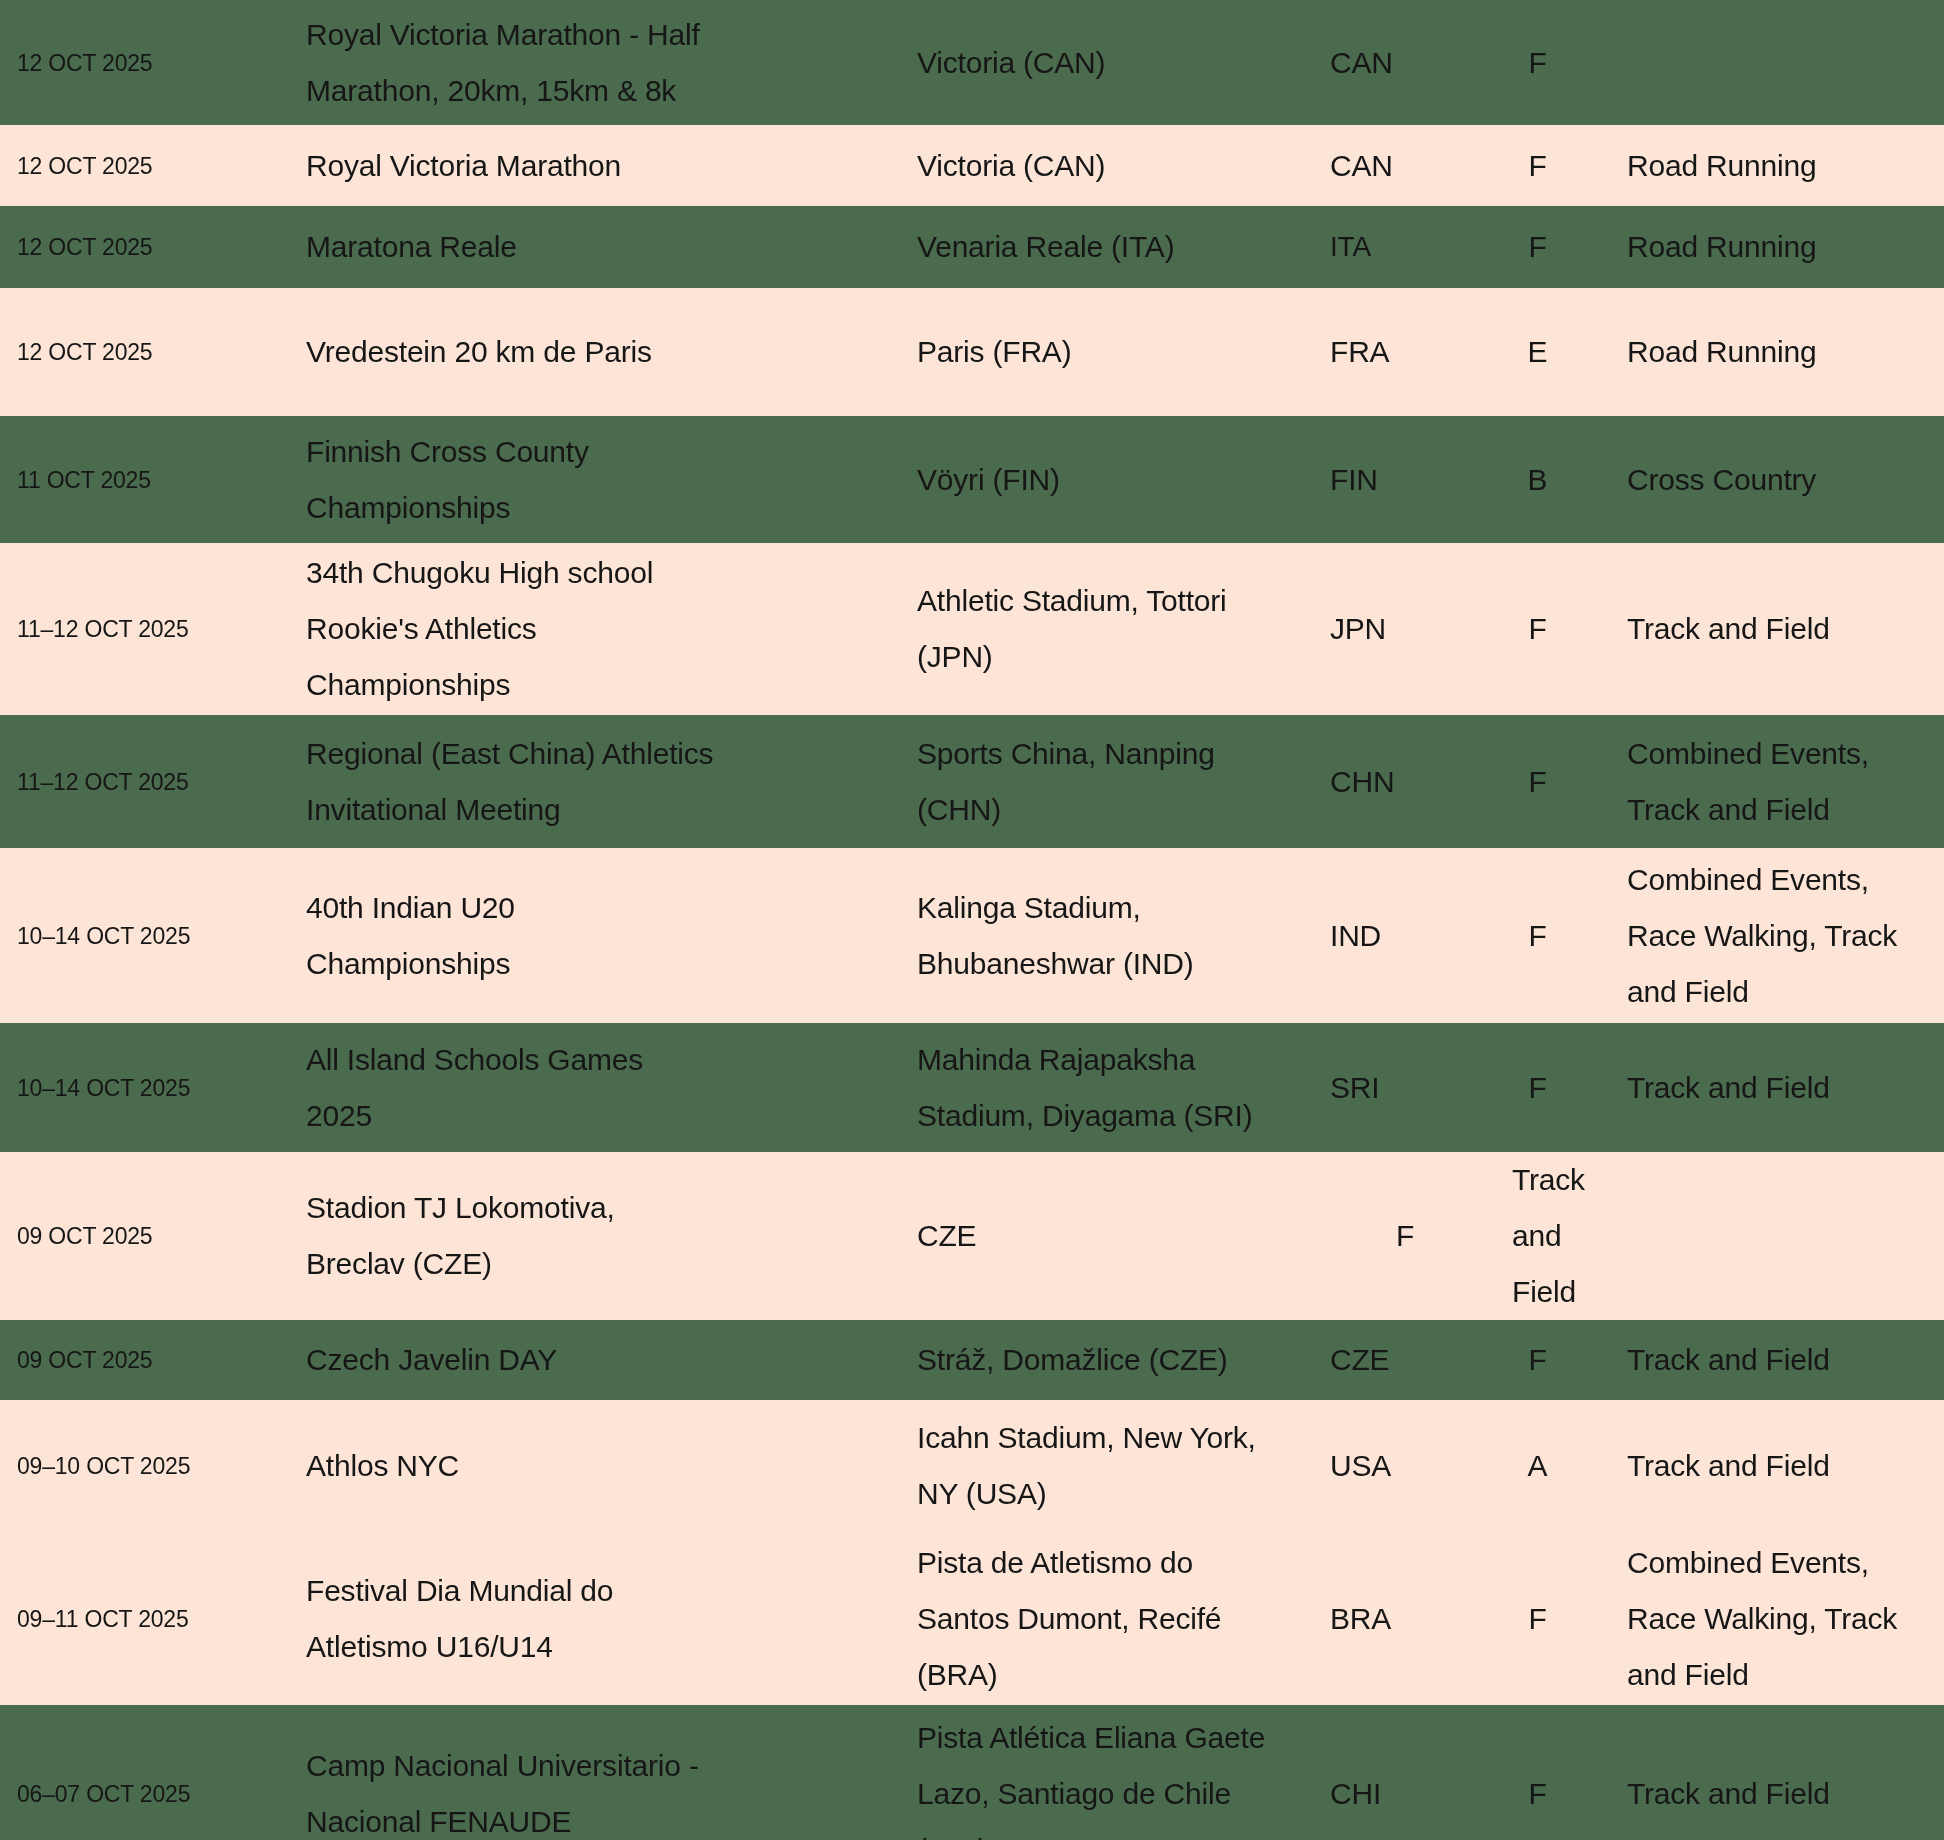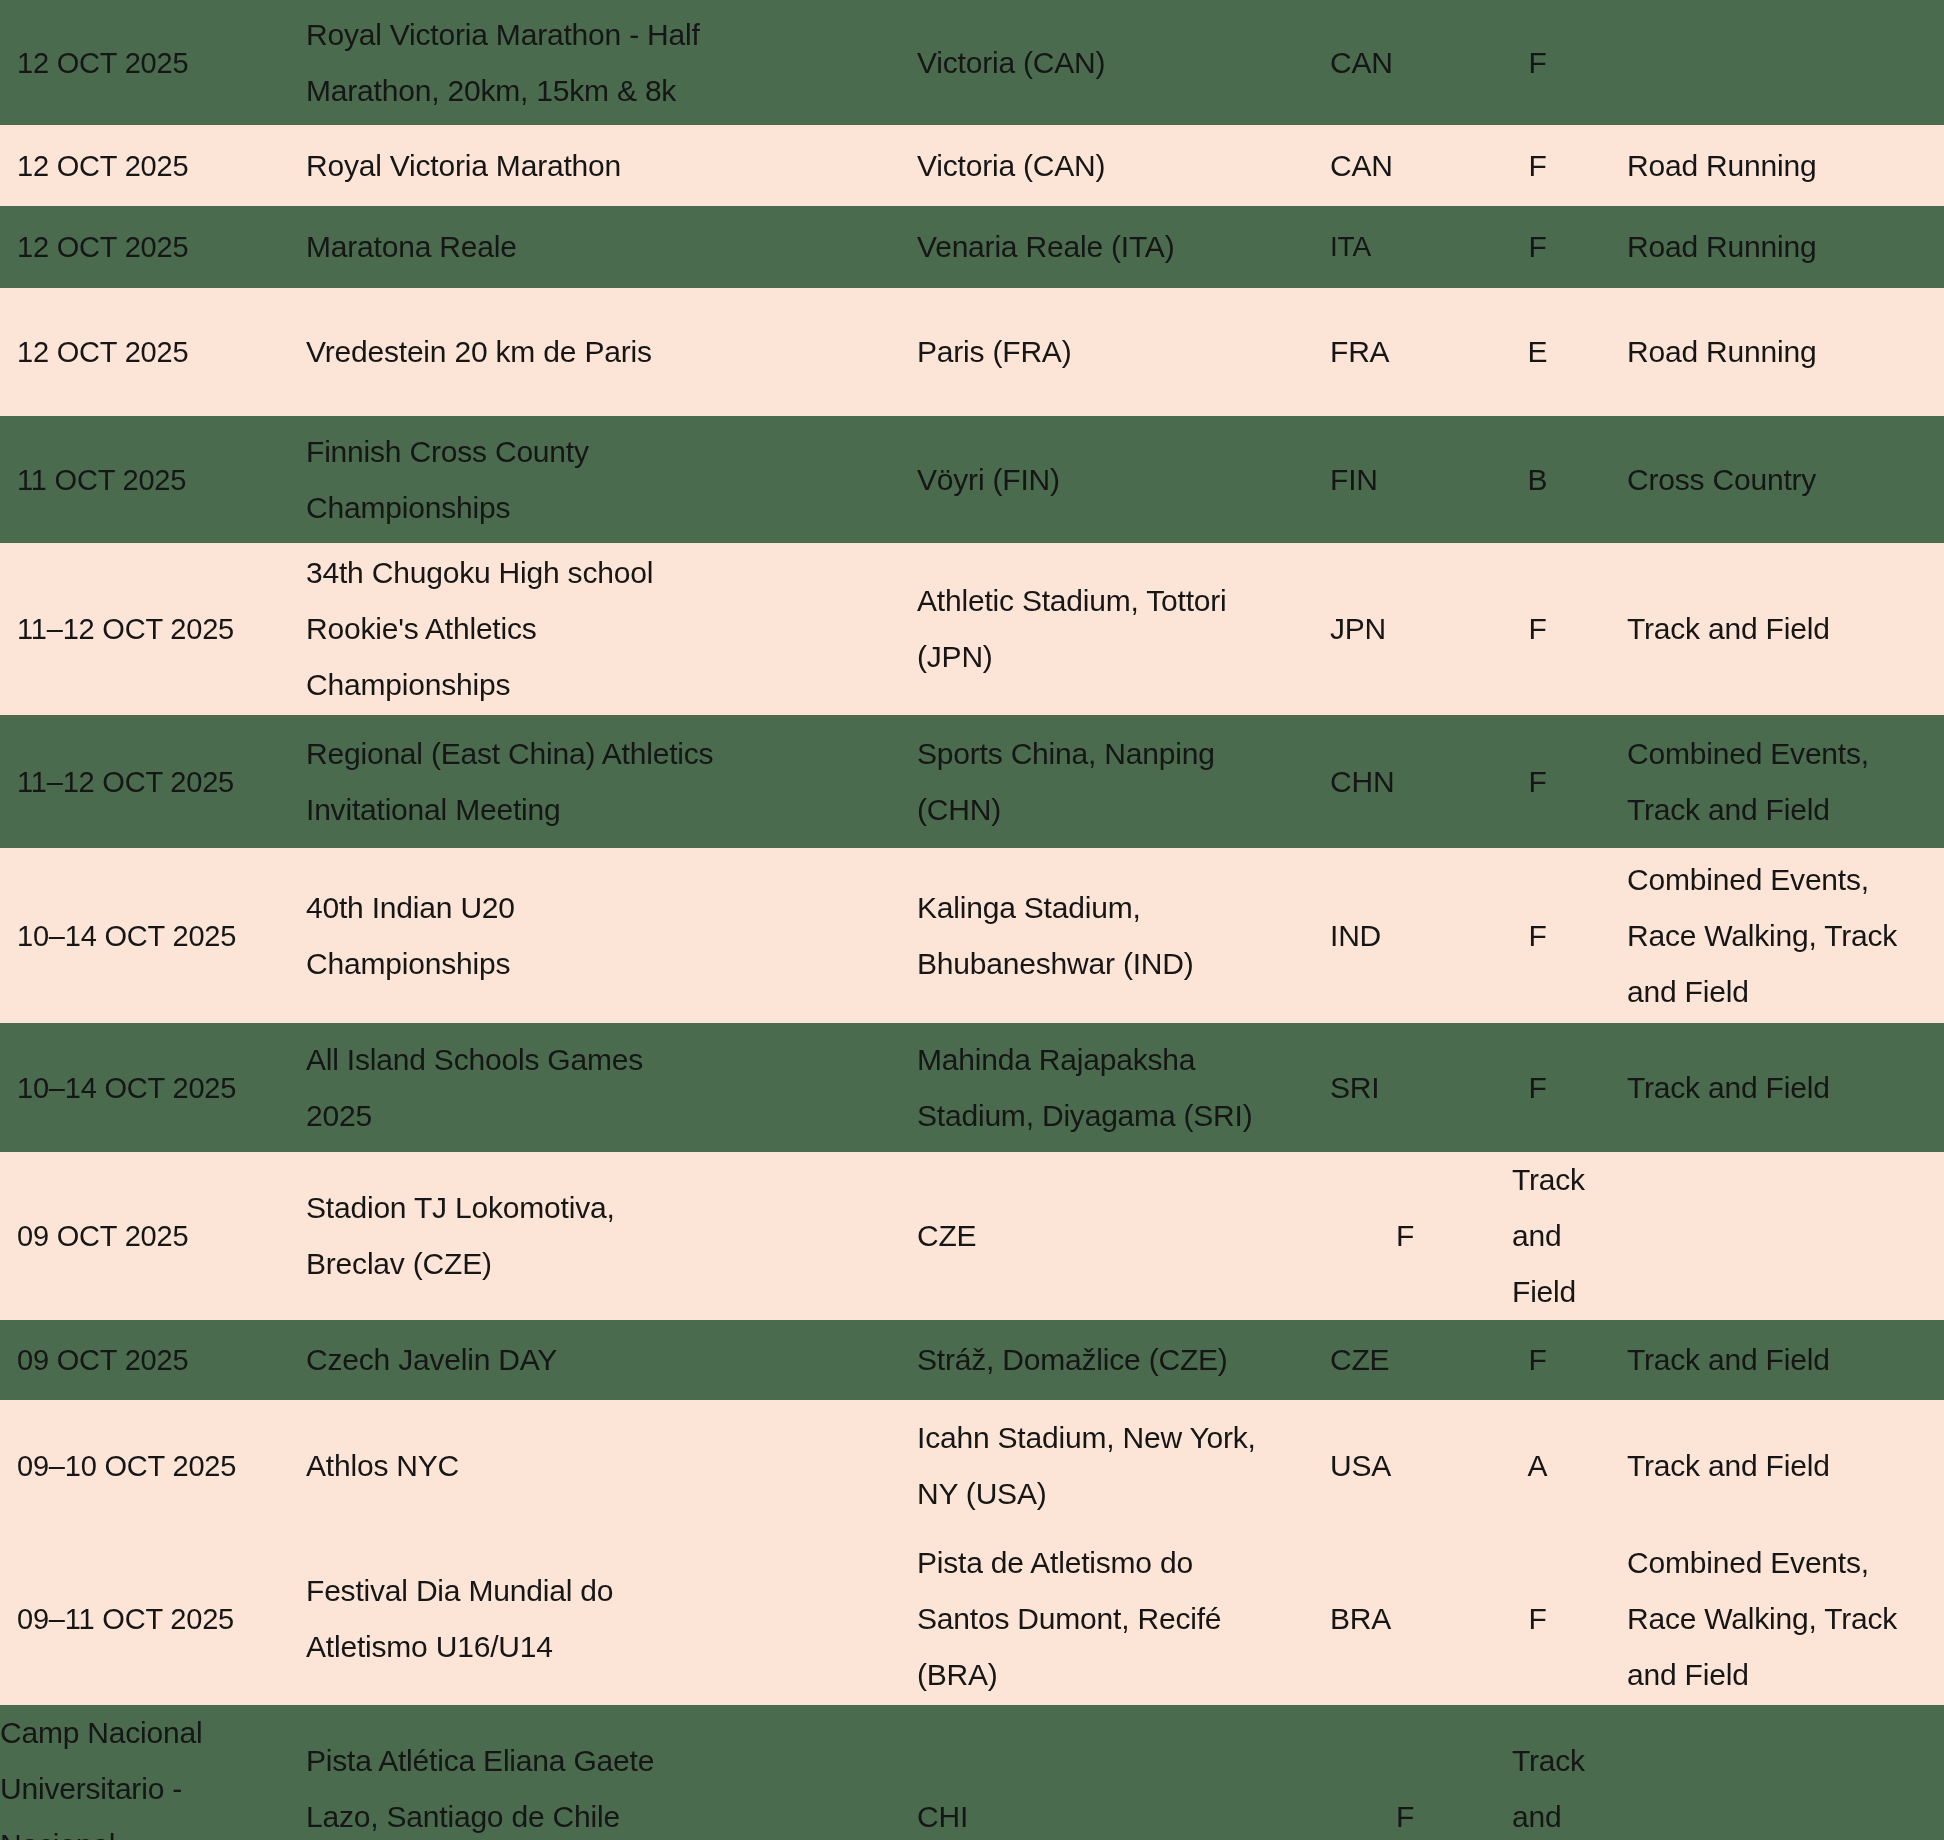--- a/index.html
+++ b/index.html
@@ -22,21 +22,21 @@
   }
   .row.green { background: #4a6b4e; }
   .row.peach { background: #fce4d6; }
   .cell {
     font-size: 30px;
     line-height: 56px;
     white-space: pre-line;
     letter-spacing: -0.2px;
   }
   .cell.date {
-    font-size: 29px;
+    font-size: 23px;
     padding-left: 17px;
     white-space: nowrap;
   }
   .cell.name    { padding-right: 60px; }
   .cell.location{ padding-right: 40px; }
   .cell.code    { white-space: nowrap; }
   .cell.code.small { font-size: 28px; }
   .cell.category{ text-align: center; }
   .cell.discipline { padding-left: 32px; padding-right: 24px; }
 </style>
@@ -162,20 +162,21 @@
       <div class="cell location">Pista de Atletismo do
 Santos Dumont, Recifé
 (BRA)</div>
       <div class="cell code">BRA</div>
       <div class="cell category">F</div>
       <div class="cell discipline">Combined Events,
 Race Walking, Track
 and Field</div>
     </div>
     <div class="row green" style="min-height: 177px;">
+      <div class="cell date">06–07 OCT 2025</div>
       <div class="cell name">Camp Nacional Universitario -
 Nacional FENAUDE</div>
       <div class="cell location">Pista Atlética Eliana Gaete
 Lazo, Santiago de Chile
 (CHI)</div>
       <div class="cell code">CHI</div>
       <div class="cell category">F</div>
       <div class="cell discipline">Track and Field</div>
     </div>
   </div>

